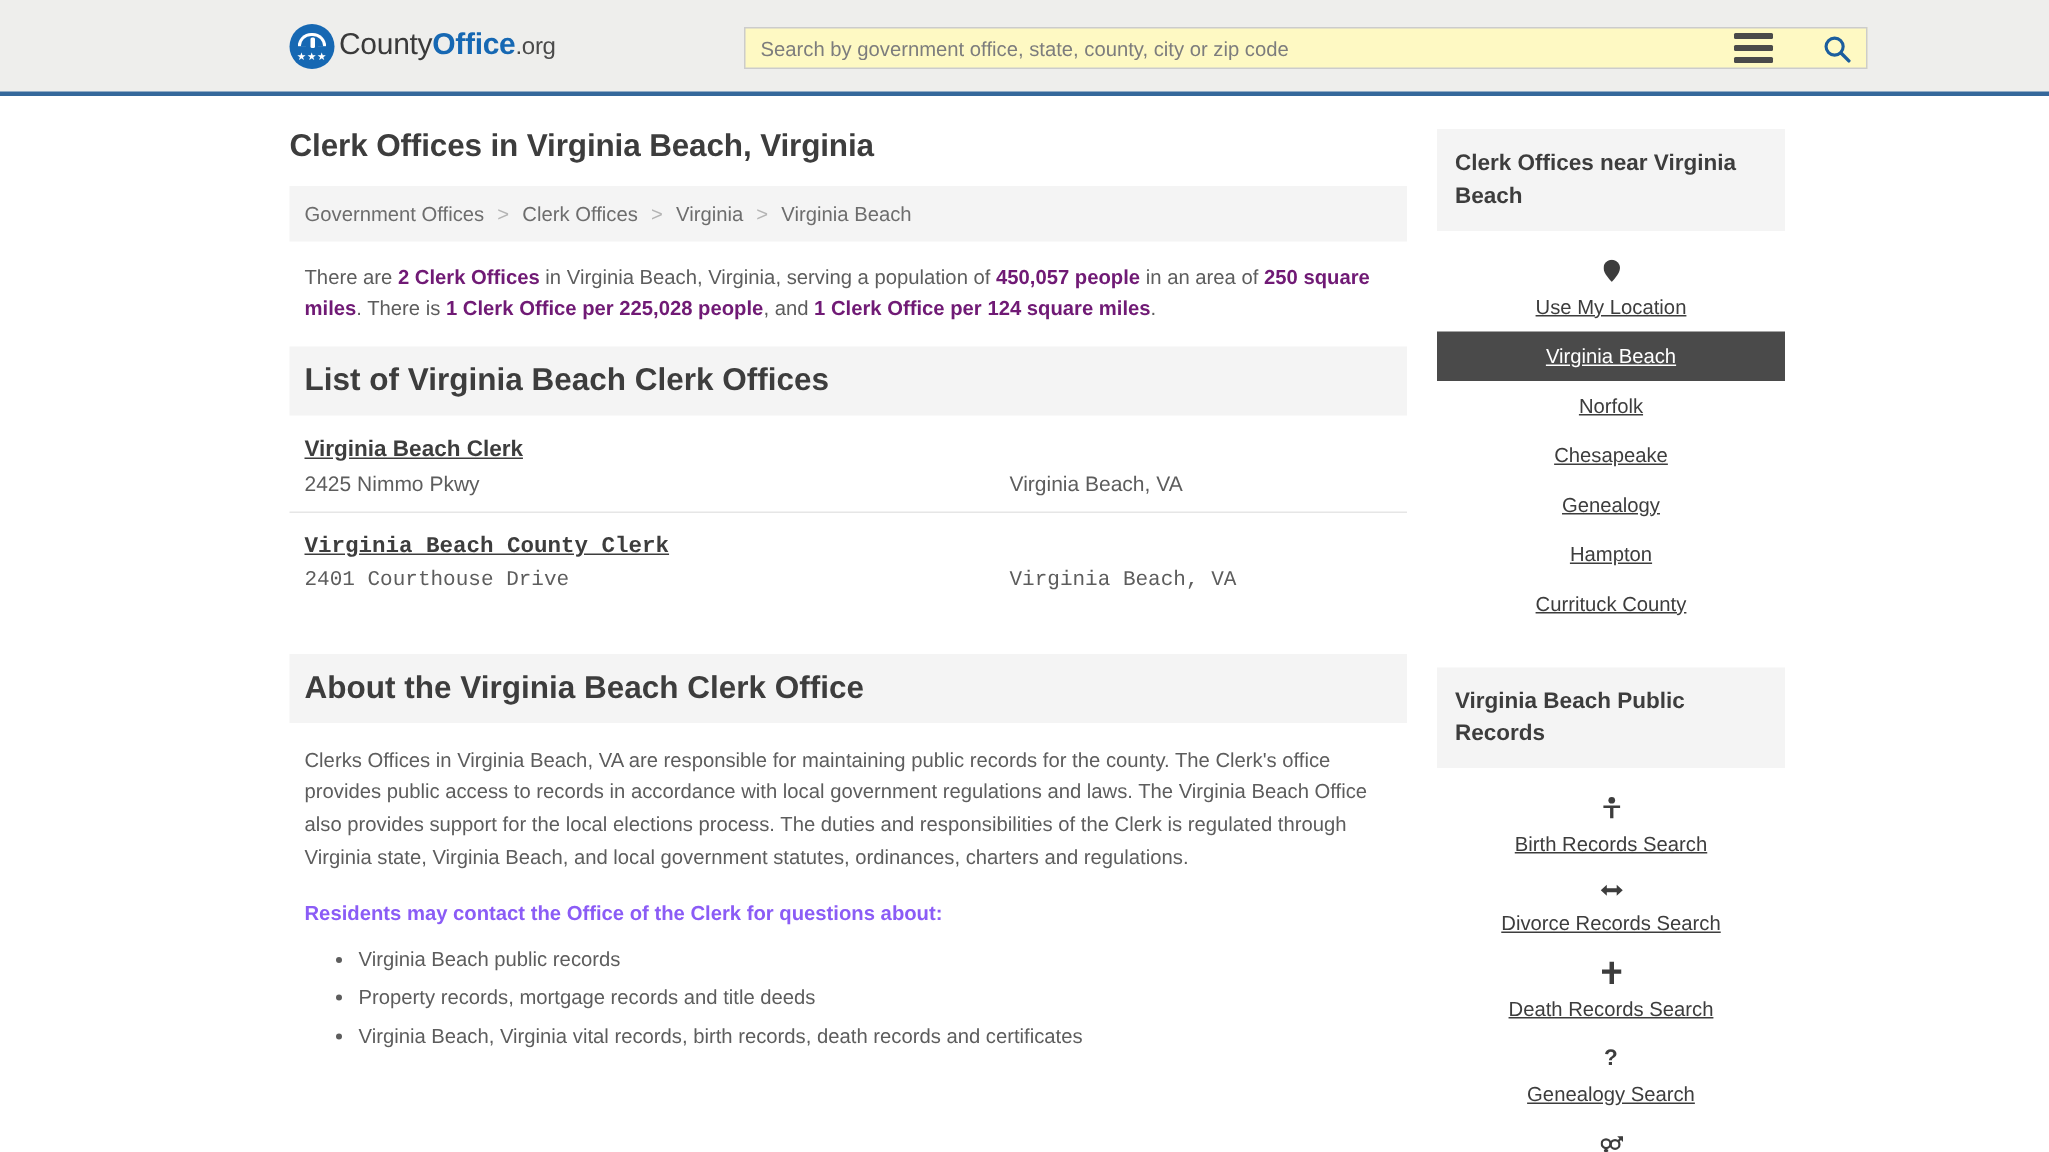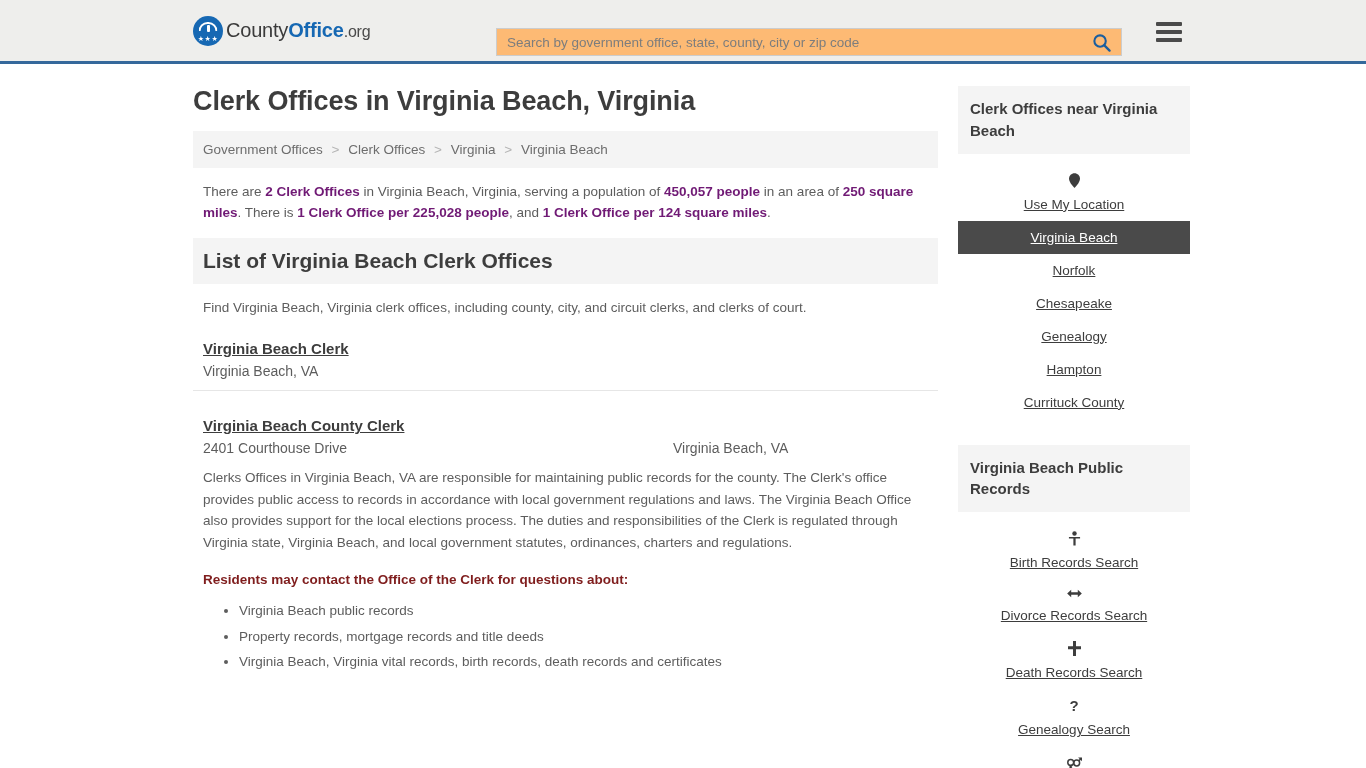--- a/index.html
+++ b/index.html
@@ -62,26 +62,25 @@
     color: #3a3a3a;
     letter-spacing: -0.2px;
     white-space: nowrap;
   }
   .logo-text .b { font-weight: bold; color: #1668b3; }
   .logo-text .tld { font-size: 16px; color: #4a4a4a; }
 
   .search-wrap {
     position: absolute;
     left: 496px; top: 18px;
-    width: 626px; height: 28px;
-    background: #fdba74;
+    width: 749px; height: 28px;
+    background: #fef9c3;
     border: 1px solid #cccccc;
     display: flex;
     align-items: center;
-    margin-top: 10px;
   }
   .search-input {
     flex: 1;
     border: none; outline: none;
     height: 26px;
     padding: 0 10px;
     font-family: "Liberation Sans", sans-serif;
     font-size: 13.5px;
     color: #555;
     background: transparent;
@@ -109,21 +108,21 @@
   
   .page {
     width: 1366px;
     display: flex;
     padding-top: 22px;
   }
   .main-col { width: 745px; margin-left: 193px; }
   .side-col { width: 232px; margin-left: 20px; }
 
   h1.page-title {
-    font-size: 27px;
+    font-size: 21px;
     color: #3d3d3d;
     margin: 0 0 14px 0;
     font-weight: bold;
     letter-spacing: -0.1px;
   }
 
   .breadcrumb {
     background: #f4f4f4;
     padding: 11px 10px;
     font-size: 13.5px;
@@ -154,21 +153,22 @@
     padding: 0 10px;
     font-size: 13.5px;
     color: #5d5d5d;
     margin: 0 0 22px 0;
     line-height: 1.5;
   }
 
   .office-row { padding: 0 10px 11px 10px; }
   .office-row + .office-row {
     border-top: 1px solid #e6e6e6;
-    padding-top: 26px;
+    padding-top: 13px;
+    font-family: Liberation Mono, monospace;
   }
   .office-name {
     font-size: 15px;
     font-weight: bold;
     color: #3d3d3d;
     text-decoration: underline;
     display: inline-block;
     margin-bottom: 6px;
   }
   .office-line {
@@ -180,21 +180,21 @@
 
   .about-body { padding: 0 10px; }
   .about-body p {
     font-size: 13.5px;
     line-height: 1.6;
     color: #5d5d5d;
     margin: 0 0 16px 0;
   }
   .about-body p.lead-bold {
     font-weight: bold;
-    color: #7f1d1d;
+    color: #8b5cf6;
     margin-bottom: 10px;
   }
   .about-body ul {
     margin: 0; padding-left: 36px;
     font-size: 13.5px;
     color: #5d5d5d;
   }
   .about-body li { margin-bottom: 6px; line-height: 1.45; }
 
   
@@ -273,37 +273,38 @@
       <span class="sep">&gt;</span>
       <a href="#">Virginia Beach</a>
     </div>
 
     <div class="intro">
       <p><span>There are </span><b>2 Clerk Offices</b><span> in Virginia Beach, Virginia, serving a population of </span><b>450,057 people</b><span> in an area of </span><b>250 square miles</b><span>. There is </span><b>1 Clerk Office per 225,028 people</b><span>, and </span><b>1 Clerk Office per 124 square miles</b><span>.</span></p>
 
     </div>
 
     <div class="section-head">List of Virginia Beach Clerk Offices</div>
-    <p class="section-sub">Find Virginia Beach, Virginia clerk offices, including county, city, and circuit clerks, and clerks of court.</p>
 
     <div class="office-row">
       <a href="#" class="office-name">Virginia Beach Clerk</a>
       <div class="office-line">
+        <span class="office-addr">2425 Nimmo Pkwy</span>
         <span>Virginia Beach, VA</span>
       </div>
     </div>
 
     <div class="office-row">
       <a href="#" class="office-name">Virginia Beach County Clerk</a>
       <div class="office-line">
         <span class="office-addr">2401 Courthouse Drive</span>
         <span>Virginia Beach, VA</span>
       </div>
     </div>
 
+    <div class="section-head" style="margin-top:30px">About the Virginia Beach Clerk Office</div>
 
     <div class="about-body">
       <p>Clerks Offices in Virginia Beach, VA are responsible for maintaining public records for the county. The Clerk's office provides public access to records in accordance with local government regulations and laws. The Virginia Beach Office also provides support for the local elections process. The duties and responsibilities of the Clerk is regulated through Virginia state, Virginia Beach, and local government statutes, ordinances, charters and regulations.</p>
       <p class="lead-bold">Residents may contact the Office of the Clerk for questions about:</p>
       <ul>
         <li>Virginia Beach public records</li>
         <li>Property records, mortgage records and title deeds</li>
         <li>Virginia Beach, Virginia vital records, birth records, death records and certificates</li>
 
       </ul>

